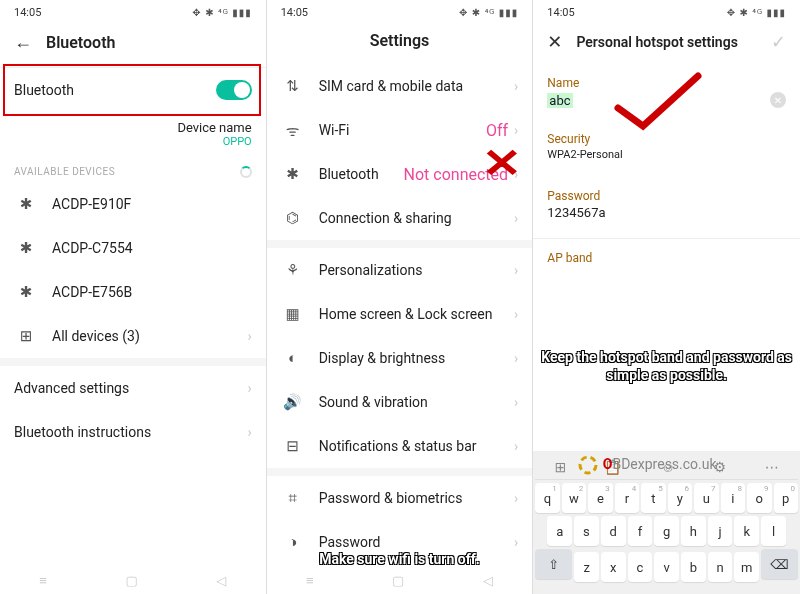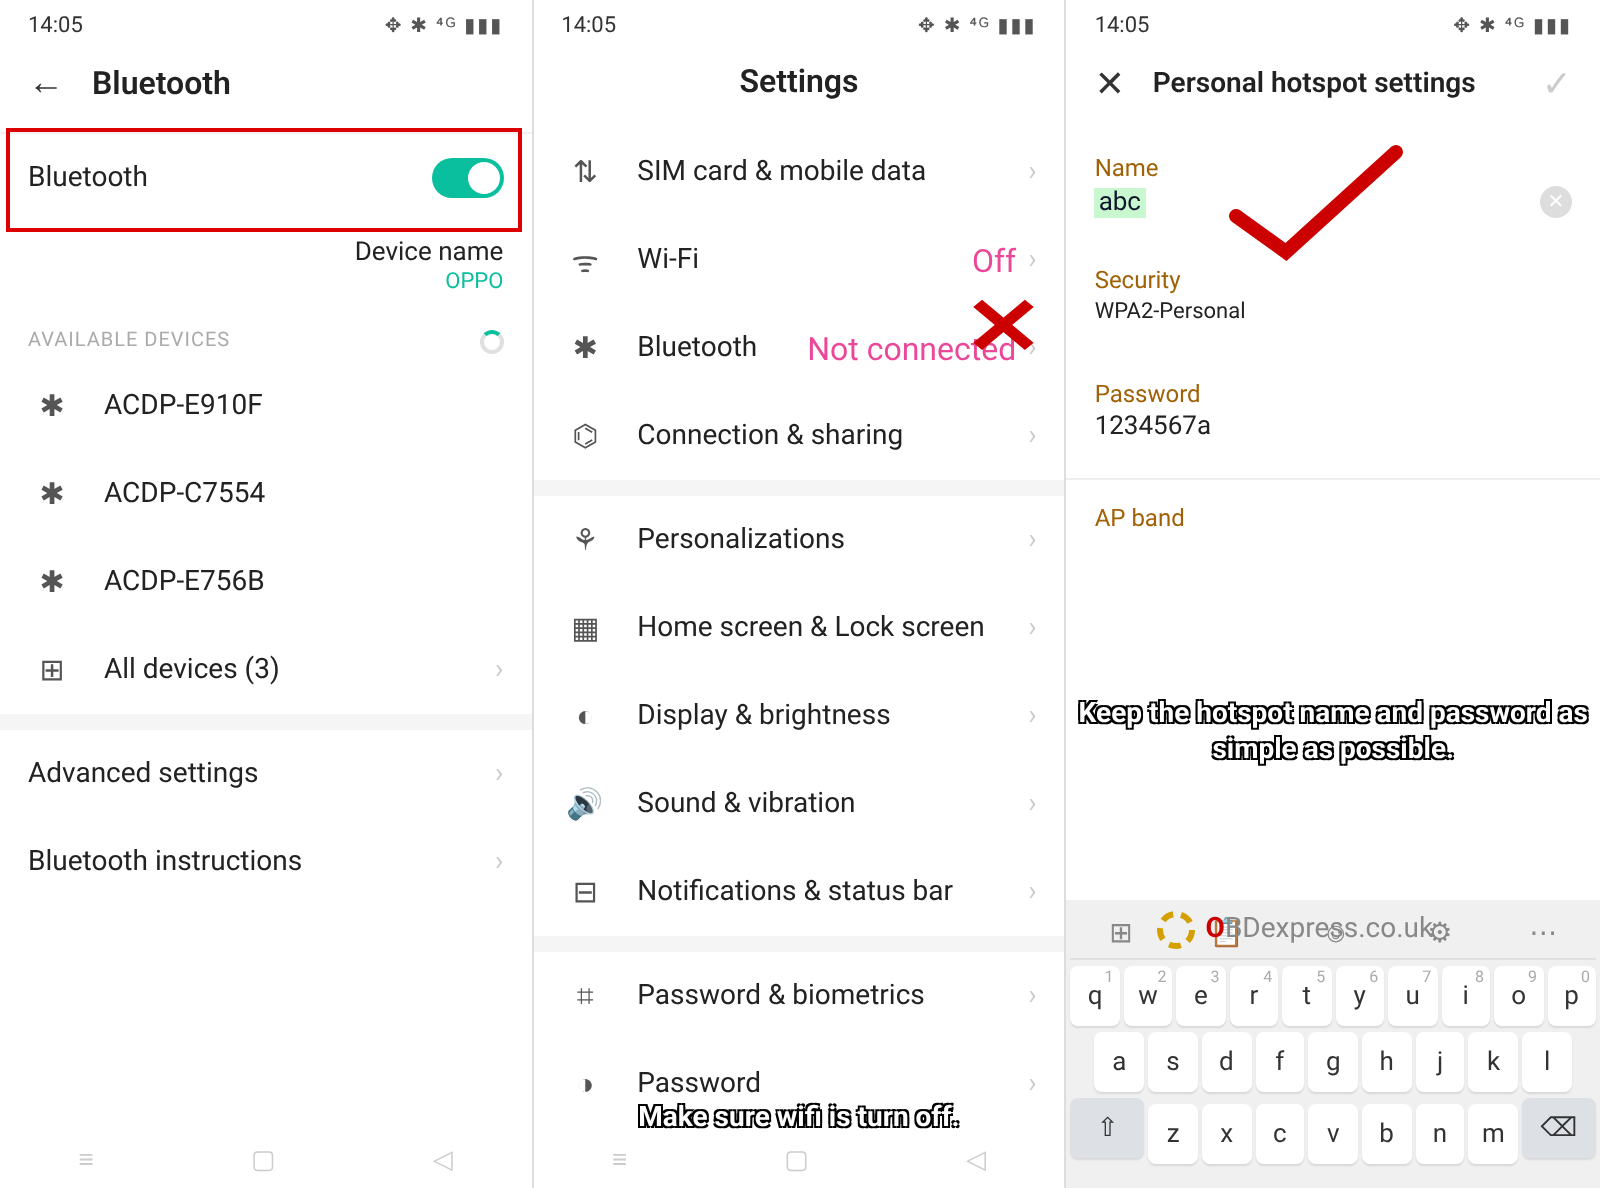--- a/index.html
+++ b/index.html
@@ -223,21 +223,21 @@
 
   <div class="hotspot-group">
     <div class="small-label">Password</div>
     <div class="small-value">1234567a</div>
   </div>
 
   <div class="hotspot-group ap">
     <div class="small-label">AP band</div>
   </div>
 
-  <div class="caption" style="left:4px; right:4px; top:348px;">Keep the hotspot name and password as simple as possible.</div>
+  <div class="caption" style="left:4px; right:4px; top:348px;">Keep the hotspot band and password as simple as possible.</div>
 
   <div class="keyboard">
     <div class="kb-top">
       <span>⊞</span>
       <span>📋</span>
       <span>☺</span>
       <span>⚙</span>
       <span>⋯</span>
     </div>
     <div class="kb-row" id="kbr1">

